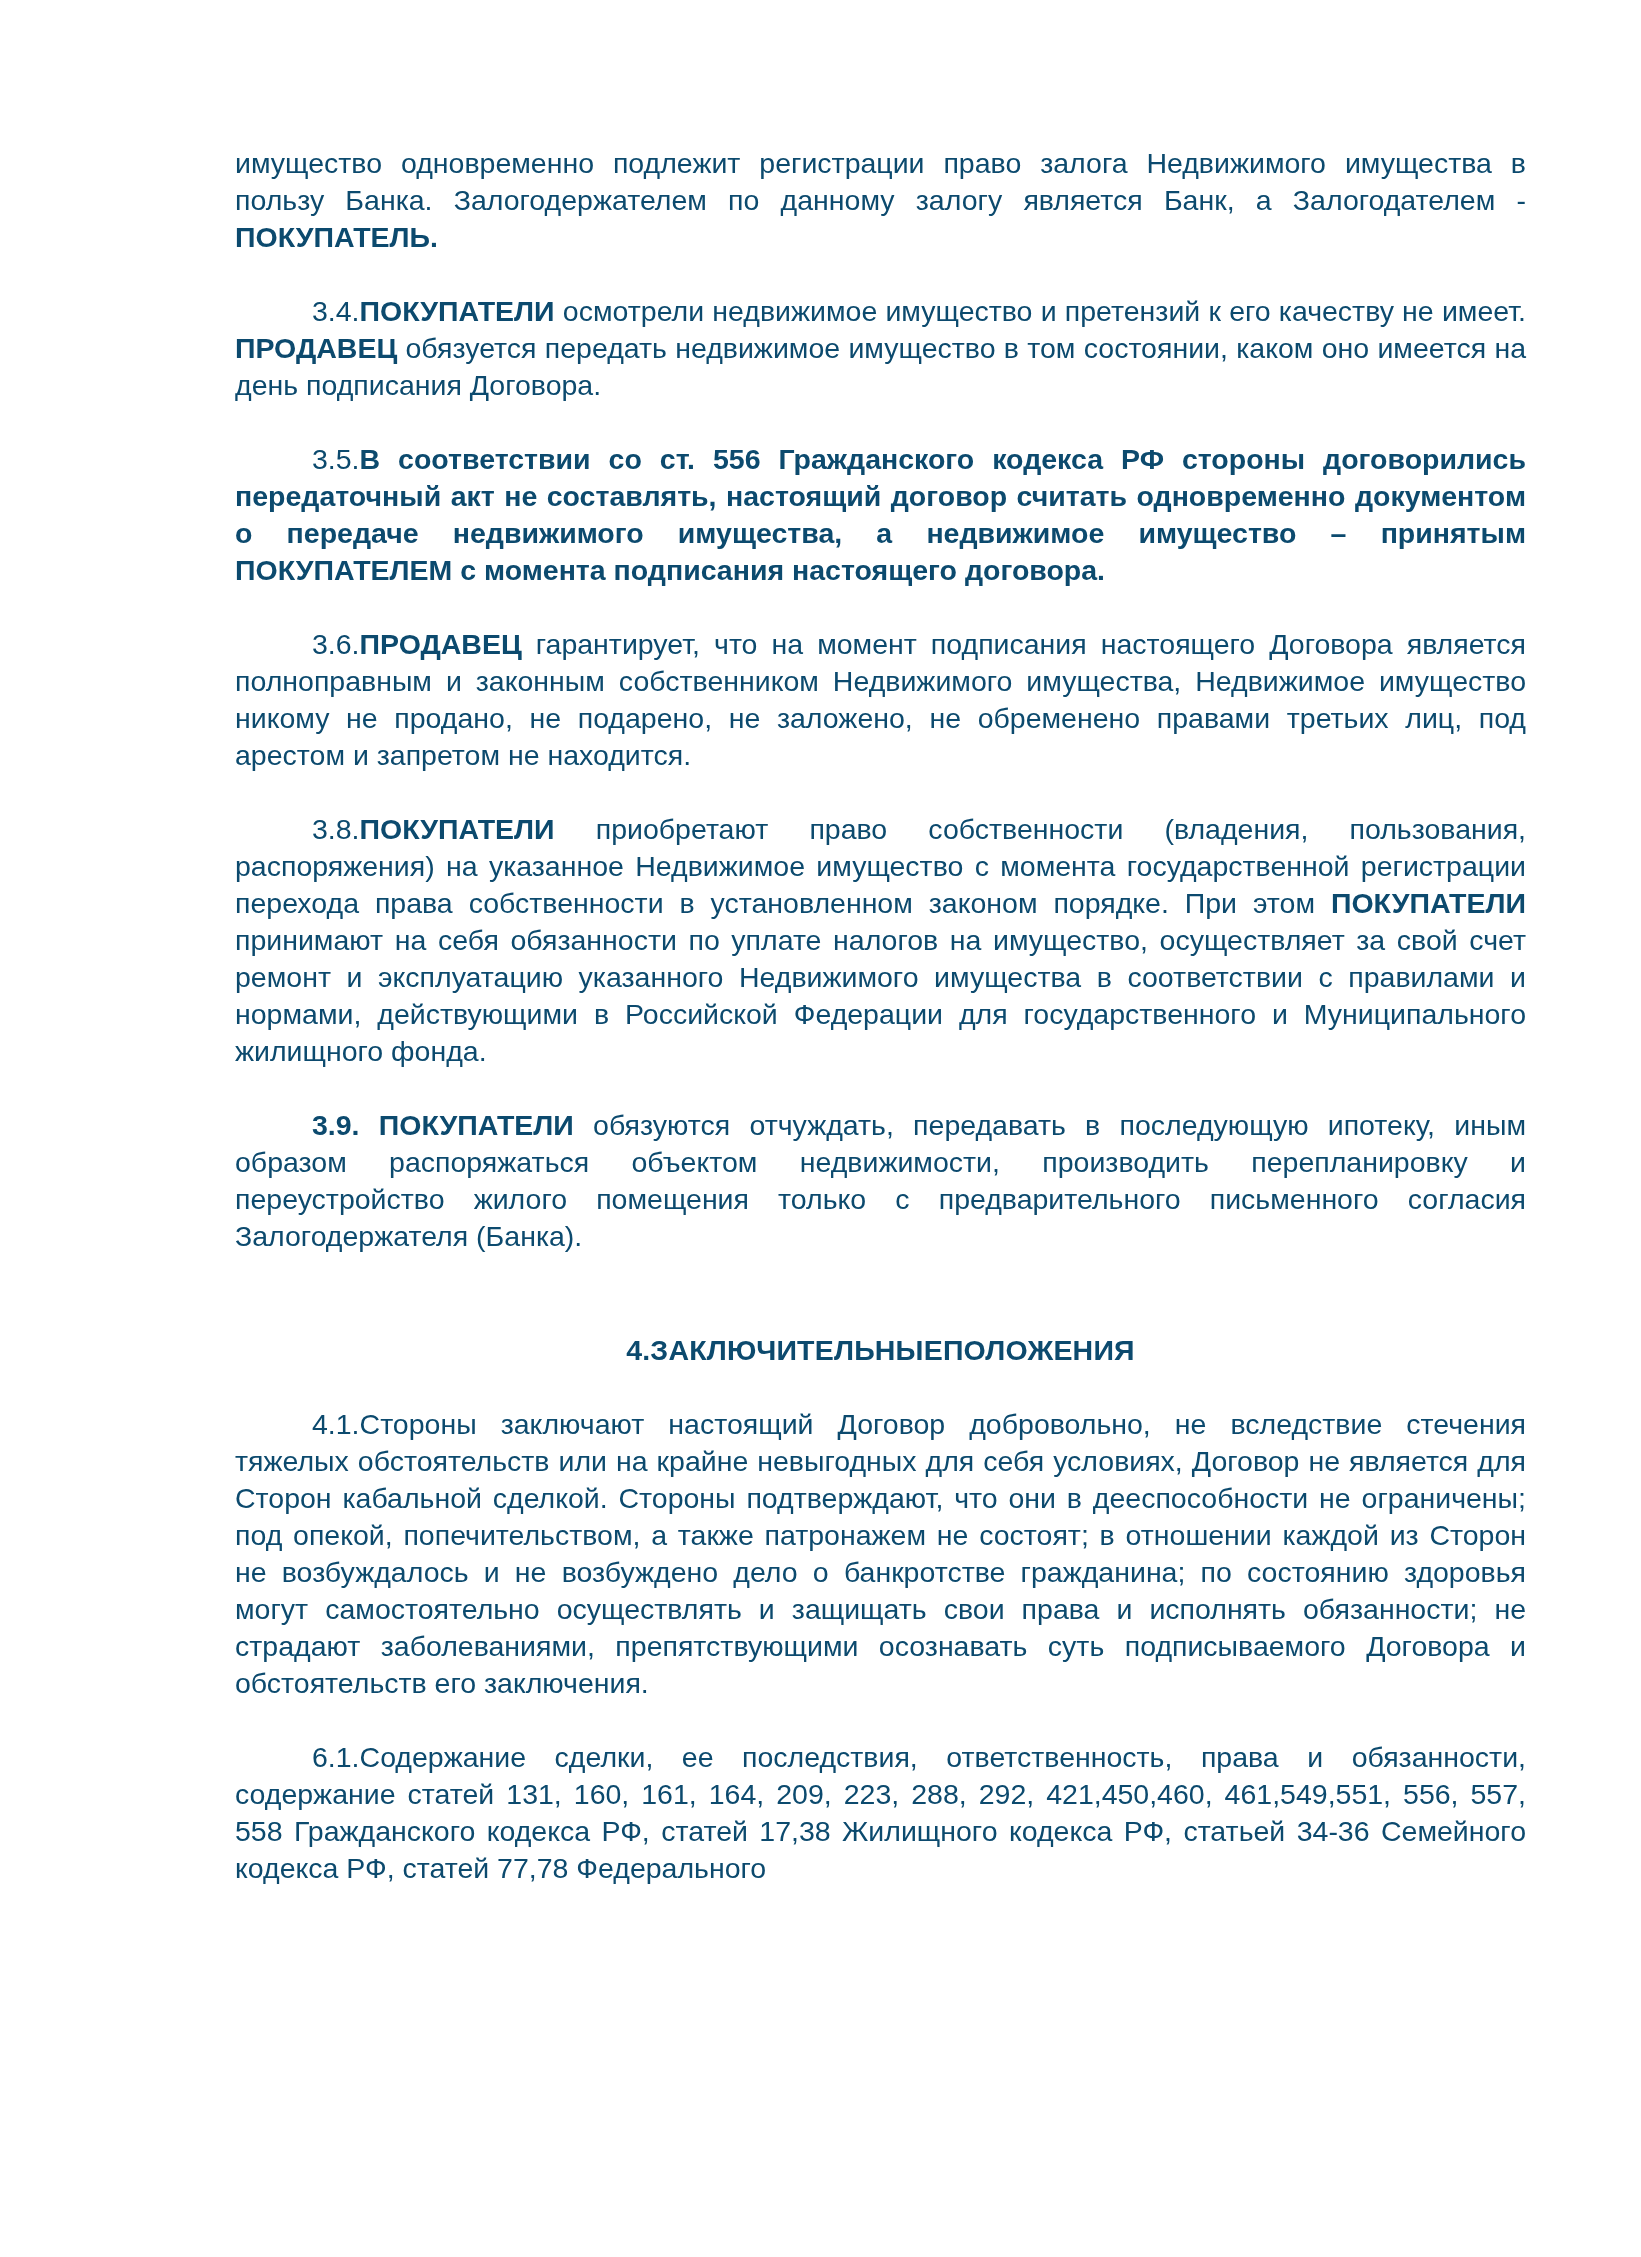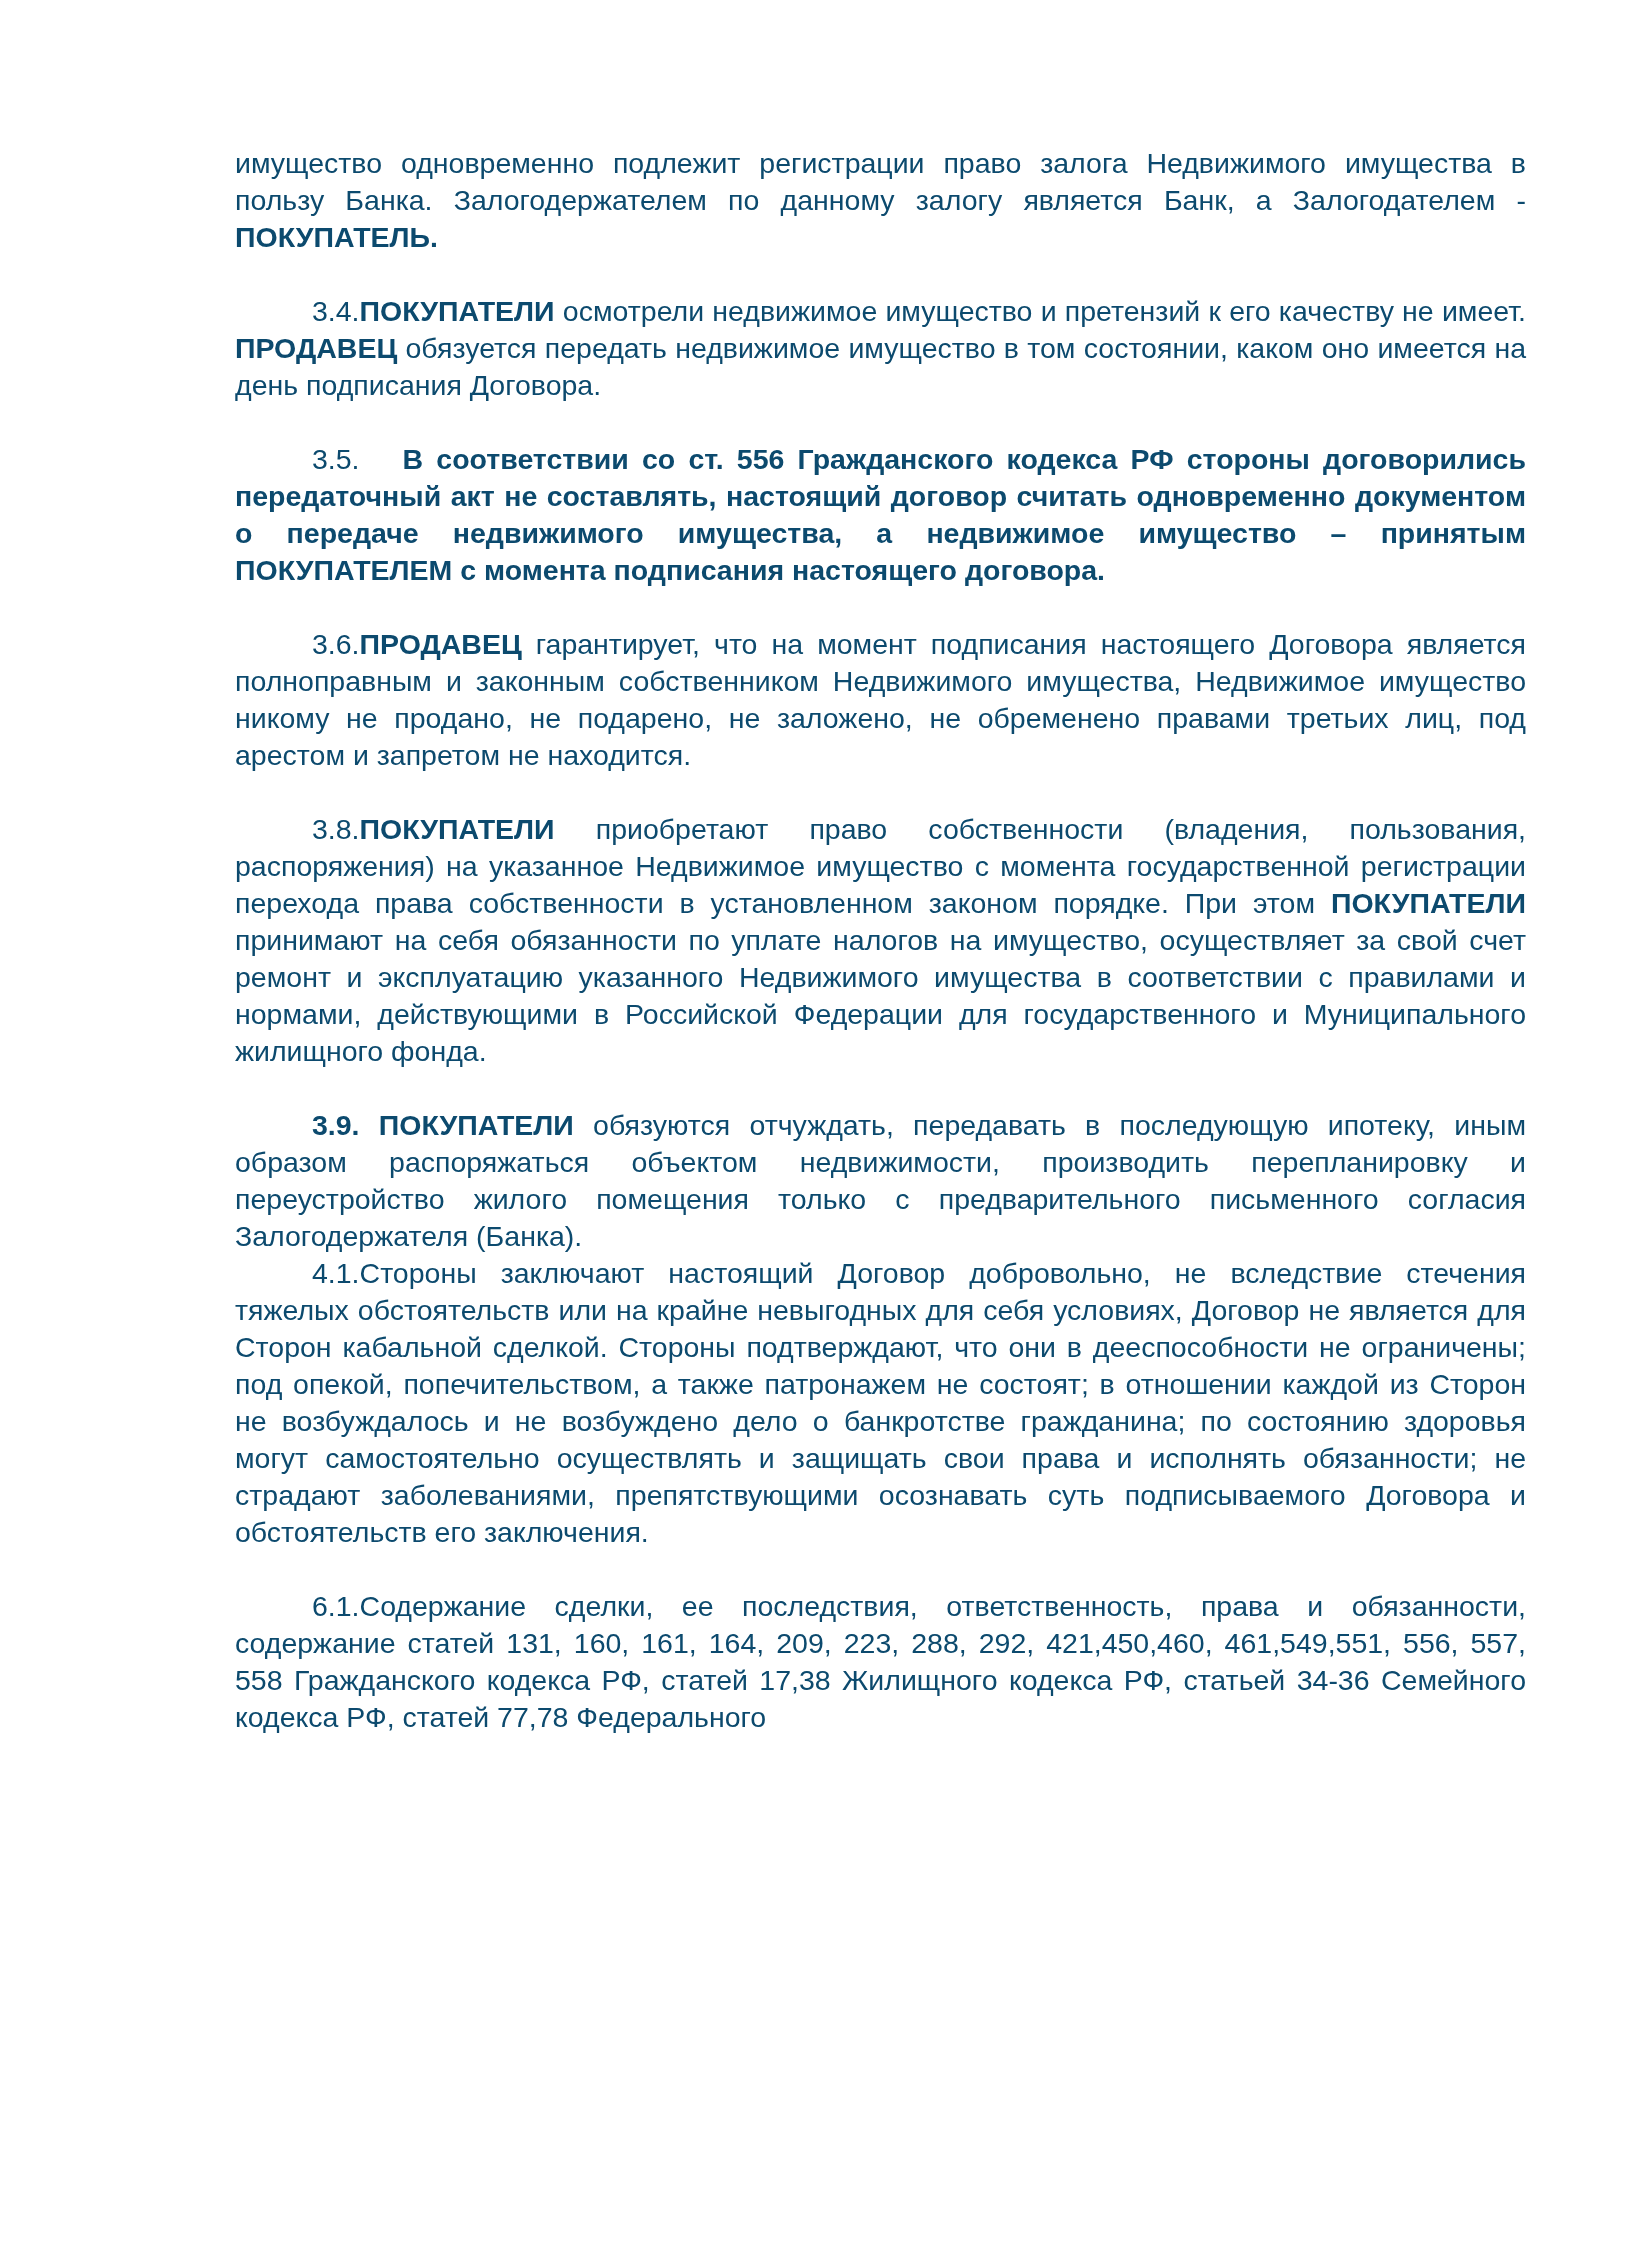--- a/index.html
+++ b/index.html
@@ -7,21 +7,21 @@
   .page {
     position: absolute; left: 235px; top: 145px; width: 1291px;
     font-family: "Liberation Sans", sans-serif;
     font-size: 28.5px; line-height: 37px; color: #0c4a6e;
     text-align: justify;
   }
   .para { margin: 0; }
   .indent { text-indent: 77px; }
   .gap { margin-top: 37px; }
   b { font-weight: bold; }
-  .boldpara { font-weight: bold; margin-left: 43px; }
+  .boldpara { font-weight: bold; }
   .heading {
     text-align: center; font-weight: bold; margin-top: 77px; margin-bottom: 37px;
     letter-spacing: 0.2px;
   }
 </style>
 </head>
 <body>
 
 <div class="page">
 
@@ -44,20 +44,21 @@
 
 
   <p class="para indent gap">
     <span>3.8.</span><b>ПОКУПАТЕЛИ</b><span> приобретают право собственности (владения, пользования, распоряжения) на указанное Недвижимое имущество с момента государственной регистрации перехода права собственности в установленном законом порядке. При этом </span><b>ПОКУПАТЕЛИ</b><span> принимают на себя обязанности по уплате налогов на имущество, осуществляет за свой счет ремонт и эксплуатацию указанного Недвижимого имущества в соответствии с правилами и нормами, действующими в Российской Федерации для государственного и Муниципального жилищного фонда.</span>
   </p>
 
   <p class="para indent gap">
     <b>3.9. </b><b>ПОКУПАТЕЛИ</b><span>  обязуются отчуждать, передавать в последующую ипотеку, иным образом распоряжаться объектом недвижимости, производить перепланировку и переустройство жилого помещения только с предварительного письменного согласия Залогодержателя (Банка).</span>
   </p>
 
+  <div class="heading">4.ЗАКЛЮЧИТЕЛЬНЫЕПОЛОЖЕНИЯ</div>
 
   <p class="para indent">
     <span>4.1.</span><span>Стороны заключают настоящий Договор добровольно, не вследствие стечения тяжелых обстоятельств или на крайне невыгодных для себя условиях, Договор не является для Сторон кабальной сделкой. Стороны подтверждают, что они в дееспособности не ограничены; под опекой, попечительством, а также патронажем не состоят; в отношении каждой из Сторон не возбуждалось и не возбуждено дело о банкротстве гражданина; по состоянию здоровья могут самостоятельно осуществлять и защищать свои права и исполнять обязанности; не страдают заболеваниями, препятствующими осознавать суть подписываемого Договора и обстоятельств его заключения.</span>
   </p>
 
   <p class="para indent gap">
     <span>6.1.</span><span>Содержание сделки, ее последствия, ответственность, права и обязанности, содержание статей 131, 160, 161, 164, 209, 223, 288, 292, 421,450,460, 461,549,551, 556, 557, 558 Гражданского кодекса РФ, статей 17,38 Жилищного кодекса РФ, статьей 34-36 Семейного кодекса РФ, статей 77,78 Федерального</span>
   </p>
 
 </div>

